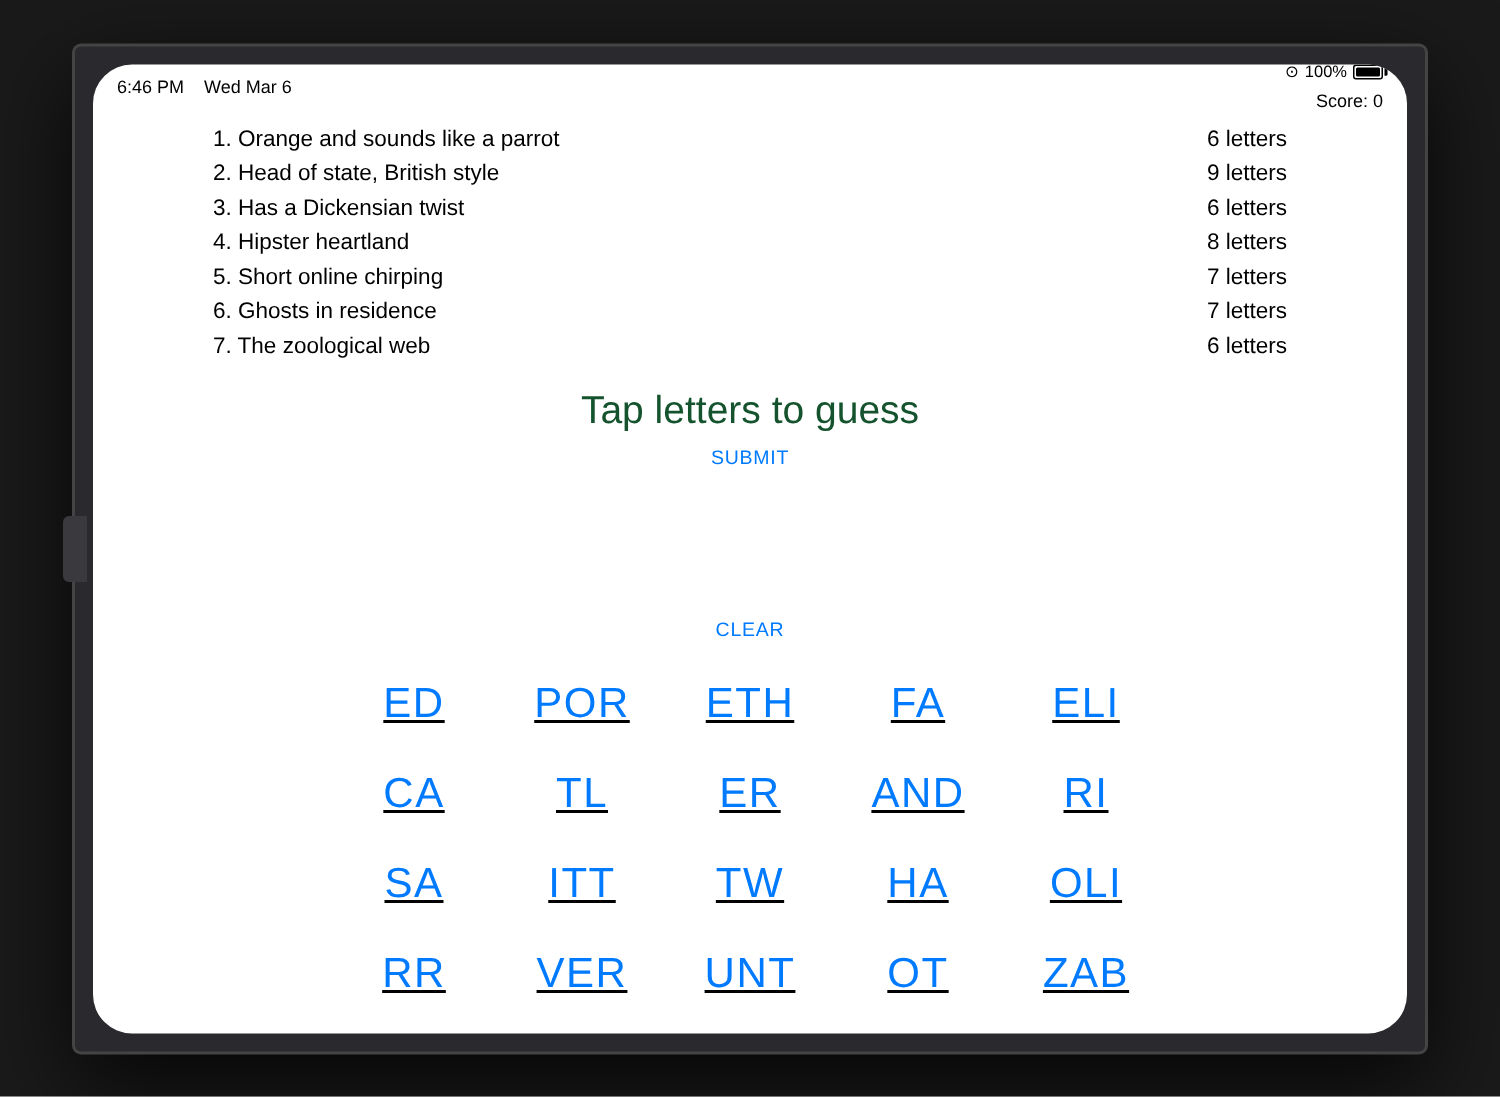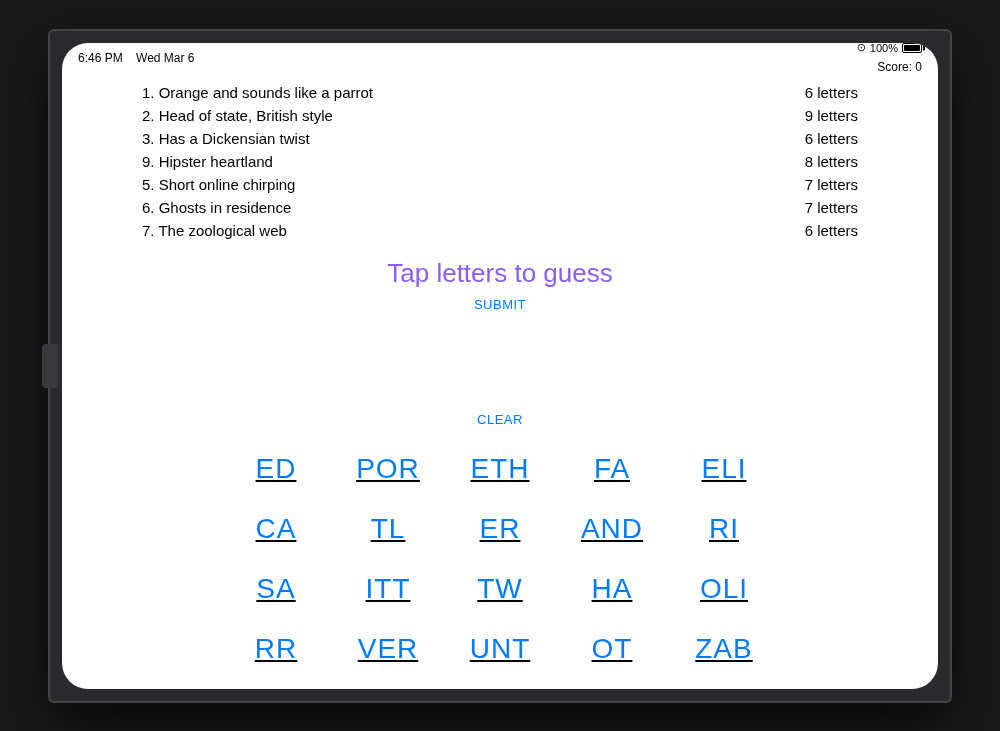--- a/index.html
+++ b/index.html
@@ -114,21 +114,21 @@
     }
 
     
     .guess-area {
       text-align: center;
       margin: 6px 0 2px 0;
     }
 
     .tap-hint {
       font-size: 26px;
-      color: #8b5cf6;
+      color: #14532d;
       margin-bottom: 8px;
     }
 
     .action-buttons {
       display: flex;
       justify-content: center;
       gap: 100px;
       margin-bottom: 16px;
       flex-direction: column;
     }
@@ -235,21 +235,21 @@
         </div>
         <div class="clue-row">
           <span class="clue-text">2. Head of state, British style</span>
           <span class="clue-letters">9 letters</span>
         </div>
         <div class="clue-row">
           <span class="clue-text">3. Has a Dickensian twist</span>
           <span class="clue-letters">6 letters</span>
         </div>
         <div class="clue-row">
-          <span class="clue-text">9. Hipster heartland</span>
+          <span class="clue-text">4. Hipster heartland</span>
           <span class="clue-letters">8 letters</span>
         </div>
         <div class="clue-row">
           <span class="clue-text">5. Short online chirping</span>
           <span class="clue-letters">7 letters</span>
         </div>
         <div class="clue-row">
           <span class="clue-text">6. Ghosts in residence</span>
           <span class="clue-letters">7 letters</span>
         </div>

